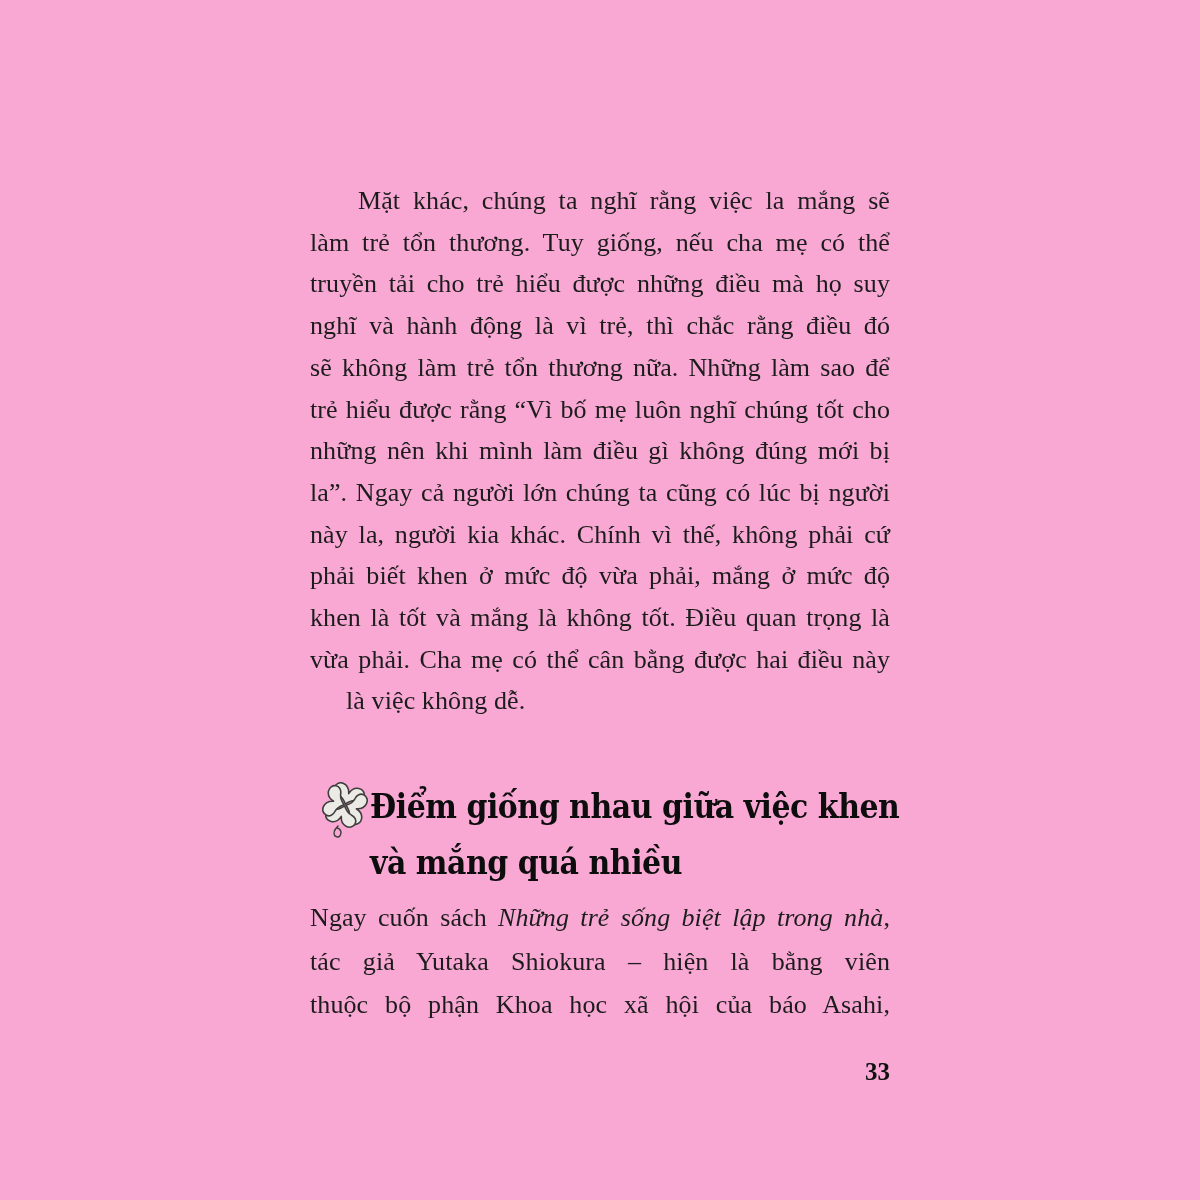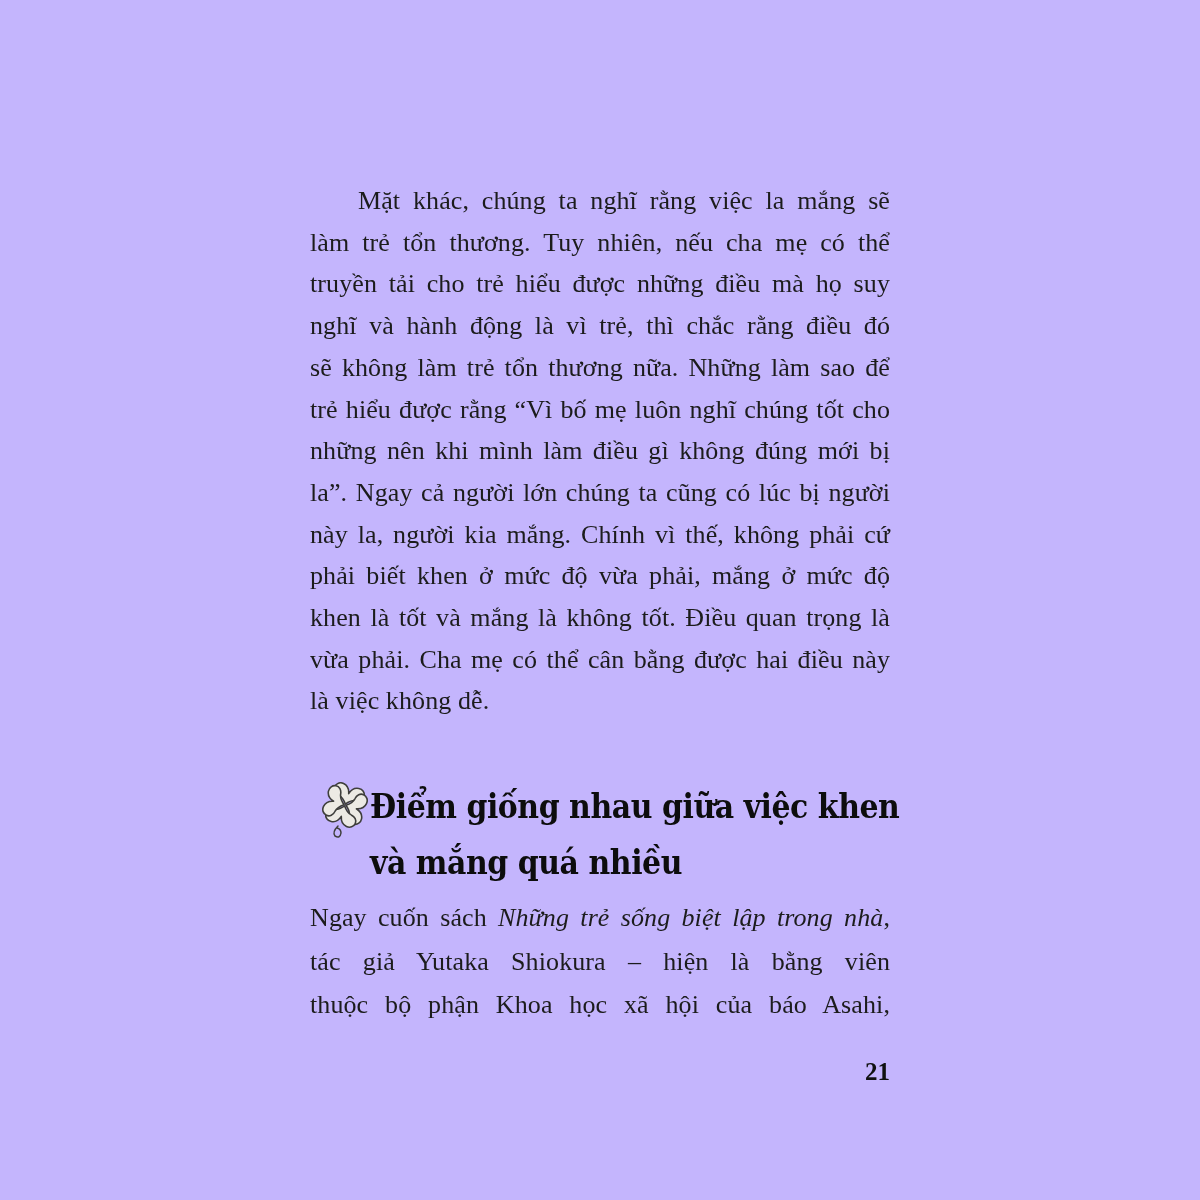--- a/index.html
+++ b/index.html
@@ -5,21 +5,21 @@
   html, body {
     margin: 0;
     padding: 0;
     background: #ffffff;
     font-family: "Liberation Serif", serif;
   }
   .page {
     position: relative;
     width: 1200px;
     height: 1200px;
-    background: #c4b5fd;
+    background: #f9a8d4;
     overflow: hidden;
     color: #1c1c1c;
   }
   .textblock {
     position: absolute;
     left: 310px;
     width: 580px;
   }
   
   .para1 { top: 180px; }
@@ -29,20 +29,21 @@
     color: #1c1c1c;
     text-align: justify;
     text-align-last: justify;
     white-space: nowrap;
     letter-spacing: 0.1px;
   }
   .bodyline.indent { padding-left: 48px; }
   .bodyline.lastline {
     text-align: left;
     text-align-last: left;
+    margin-left: 36px;
   }
   
   .heading {
     position: absolute;
     left: 322px;
     top: 778px;
     width: 580px;
   }
   .clover {
     position: absolute;
@@ -84,28 +85,28 @@
     color: #111111;
   }
 </style>
 </head>
 <body>
 
 <div class="page">
 
   <div class="textblock para1">
     <div class="bodyline indent">Mặt khác, chúng ta nghĩ rằng việc la mắng sẽ</div>
-    <div class="bodyline">làm trẻ tổn thương. Tuy nhiên, nếu cha mẹ có thể</div>
+    <div class="bodyline">làm trẻ tổn thương. Tuy giống, nếu cha mẹ có thể</div>
     <div class="bodyline">truyền tải cho trẻ hiểu được những điều mà họ suy</div>
     <div class="bodyline">nghĩ và hành động là vì trẻ, thì chắc rằng điều đó</div>
     <div class="bodyline">sẽ không làm trẻ tổn thương nữa. Những làm sao để</div>
     <div class="bodyline">trẻ hiểu được rằng “Vì bố mẹ luôn nghĩ chúng tốt cho</div>
     <div class="bodyline">những nên khi mình làm điều gì không đúng mới bị</div>
     <div class="bodyline">la”. Ngay cả người lớn chúng ta cũng có lúc bị người</div>
-    <div class="bodyline">này la, người kia mắng. Chính vì thế, không phải cứ</div>
+    <div class="bodyline">này la, người kia khác. Chính vì thế, không phải cứ</div>
     <div class="bodyline">phải biết khen ở mức độ vừa phải, mắng ở mức độ</div>
     <div class="bodyline">khen là tốt và mắng là không tốt. Điều quan trọng là</div>
     <div class="bodyline">vừa phải. Cha mẹ có thể cân bằng được hai điều này</div>
     <div class="bodyline lastline">là việc không dễ.</div>
   </div>
 
   <div class="heading">
     <svg class="clover" viewBox="0 0 46 58" xmlns="http://www.w3.org/2000/svg">
       <defs>
         <path id="leaf" d="M 0 0
@@ -131,15 +132,15 @@
       <div class="heading-line">và mắng quá nhiều</div>
     </div>
   </div>
 
   <div class="textblock para2">
     <div class="bodyline"><span>Ngay cuốn sách </span><span class="italic">Những trẻ sống biệt lập trong nhà</span><span>,</span></div>
     <div class="bodyline">tác giả Yutaka Shiokura – hiện là bằng viên</div>
     <div class="bodyline">thuộc bộ phận Khoa học xã hội của báo Asahi,</div>
   </div>
 
-  <div class="pagenum">21</div>
+  <div class="pagenum">33</div>
 
 </div>
 
 </body></html>

